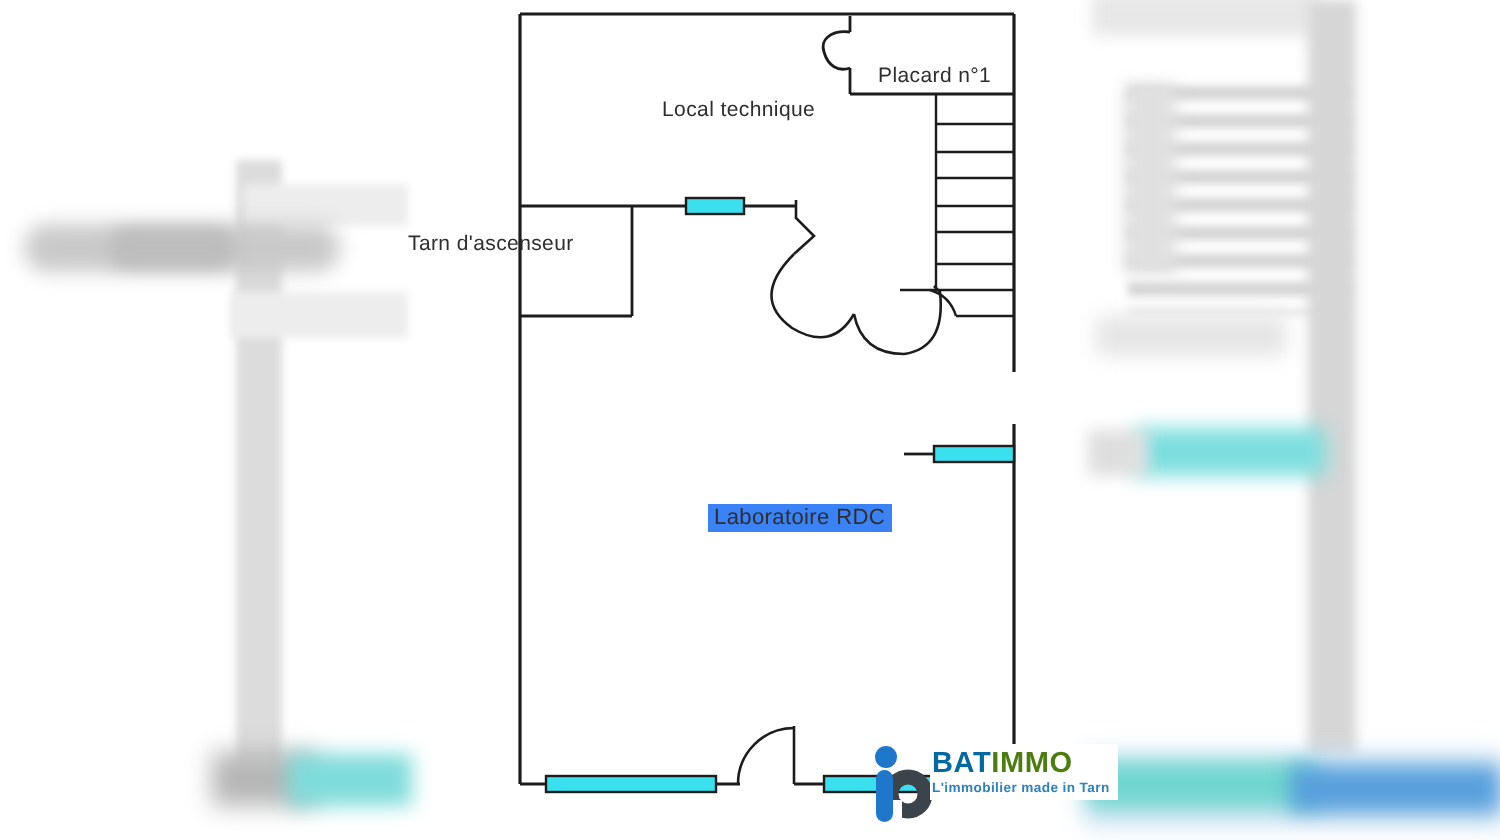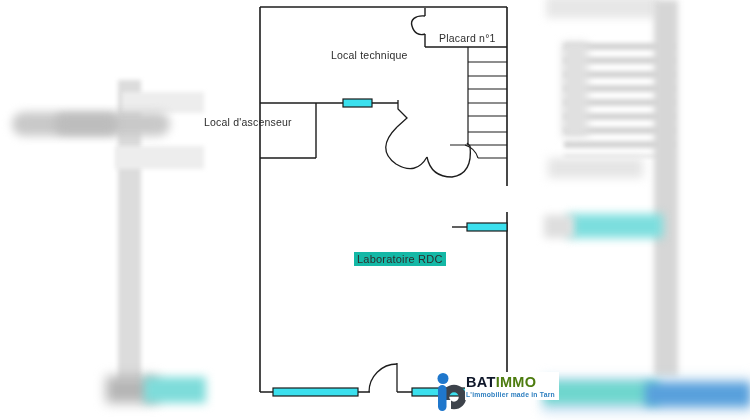--- a/index.html
+++ b/index.html
@@ -24,26 +24,26 @@
   .bl-teal-r-cap{left:544px;top:215px;width:30px;height:23px;background:#dedede;filter:blur(4px);}
   .bl-band-base{left:542px;top:377px;width:210px;height:36px;background:#cfe4f4;filter:blur(6px);}
   .bl-band-teal{left:544px;top:381px;width:115px;height:23px;background:#6fd6ce;filter:blur(5px);}
   .bl-band-blue{left:645px;top:383px;width:105px;height:23px;background:#58a0dc;filter:blur(5px);}
   
   .plan-svg{position:absolute;left:0;top:0;z-index:2;}
   .room-label{position:absolute;z-index:3;font-size:10.5px;color:#2e2e2e;white-space:nowrap;letter-spacing:.2px;}
   .lbl-local{left:331px;top:49px;}
   .lbl-cage{left:204px;top:116px;}
   .lbl-placard{left:439px;top:32px;}
-  .lbl-labo{left:354px;top:252px;background:#14b8a6;padding:1px 3px;font-size:11px;}
+  .lbl-labo{left:354px;top:252px;background:#3b82f6;padding:1px 3px;font-size:11px;}
   
   .logo{position:absolute;left:431px;top:372px;z-index:4;display:flex;align-items:flex-start;}
   .logo-text{background:#ffffff;padding:3px 4px 2px 1px;margin-left:-3px;line-height:1;}
   .logo-brand{font-size:14.5px;font-weight:bold;letter-spacing:.3px;}
-  .logo-brand .pre{color:#0f172a;}
+  .logo-brand .pre{color:#0369a1;}
   .logo-brand .suf{color:#4d7c0f;}
   .logo-tag{font-size:6.8px;color:#2e7fc0;margin-top:2px;font-weight:bold;letter-spacing:.2px;}
 </style>
 </head>
 <body>
 
 <div class="screen">
 
   <div class="blur bl-vbar-left"></div>
   <div class="blur bl-hbar-left-1"></div>
@@ -92,21 +92,21 @@
     </g>
     <g fill="#3be0ee" stroke="#1c1c1c" stroke-width="1.2">
       <rect x="343" y="99" width="29" height="8"></rect>
       <rect x="467" y="223" width="40" height="8"></rect>
       <rect x="273" y="388" width="85" height="8"></rect>
       <rect x="412" y="388" width="93" height="8"></rect>
     </g>
   </svg>
 
   <div class="room-label lbl-local">Local technique</div>
-  <div class="room-label lbl-cage">Local d'ascenseur</div>
+  <div class="room-label lbl-cage">Tarn d'ascenseur</div>
   <div class="room-label lbl-placard">Placard n°1</div>
   <div class="room-label lbl-labo">Laboratoire RDC</div>
 
   <div class="logo">
     <svg width="37" height="42" viewBox="0 0 37 42">
       <circle cx="23" cy="25" r="8.5" fill="none" stroke="#3d434b" stroke-width="7.5"></circle>
       <rect x="12" y="28" width="8" height="10" fill="#ffffff"></rect>
       <rect x="7" y="13" width="8.5" height="26" rx="4.2" fill="#1f77cc"></rect>
       <circle cx="12" cy="6.5" r="5.5" fill="#1f77cc"></circle>
     </svg>

